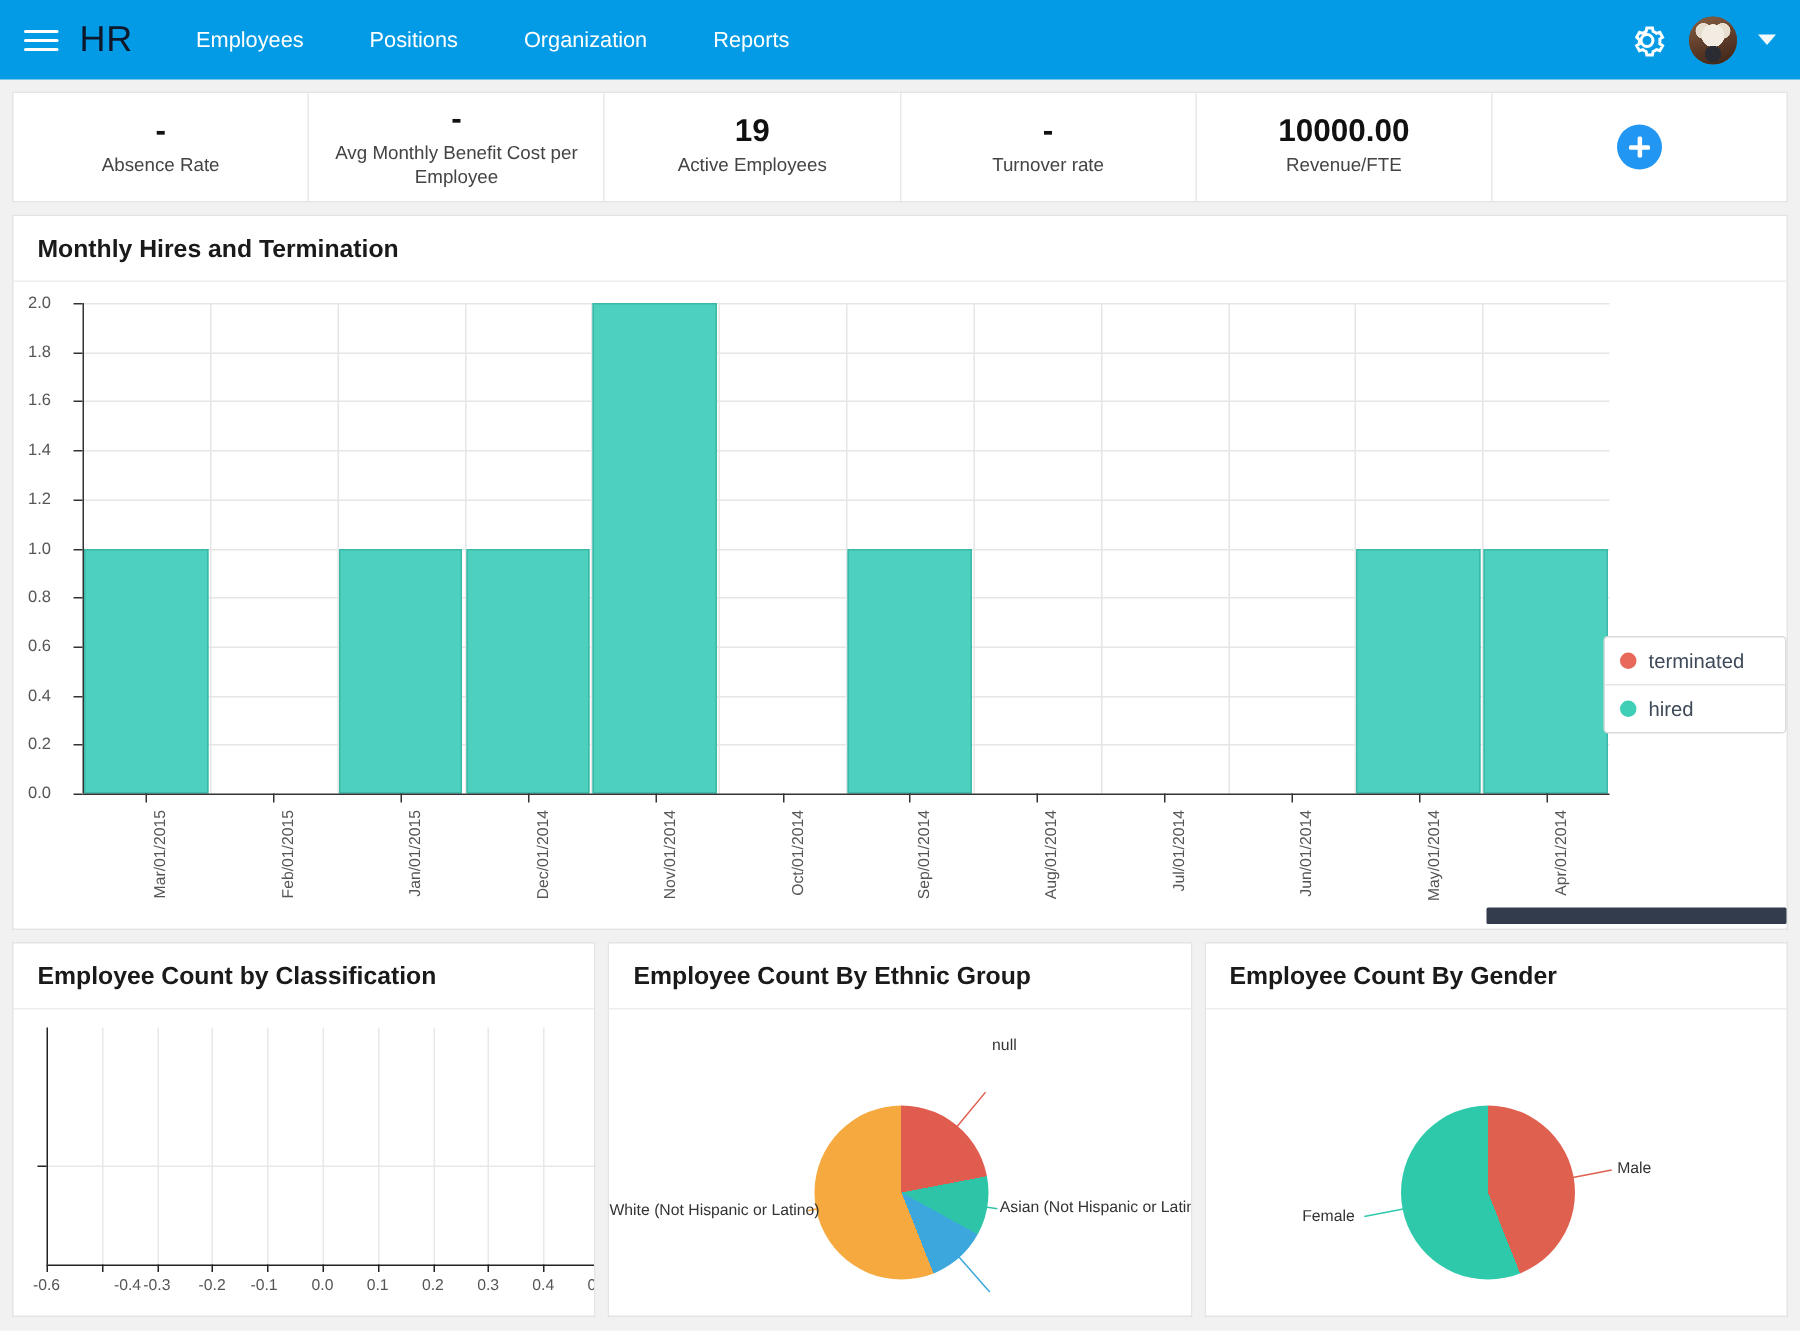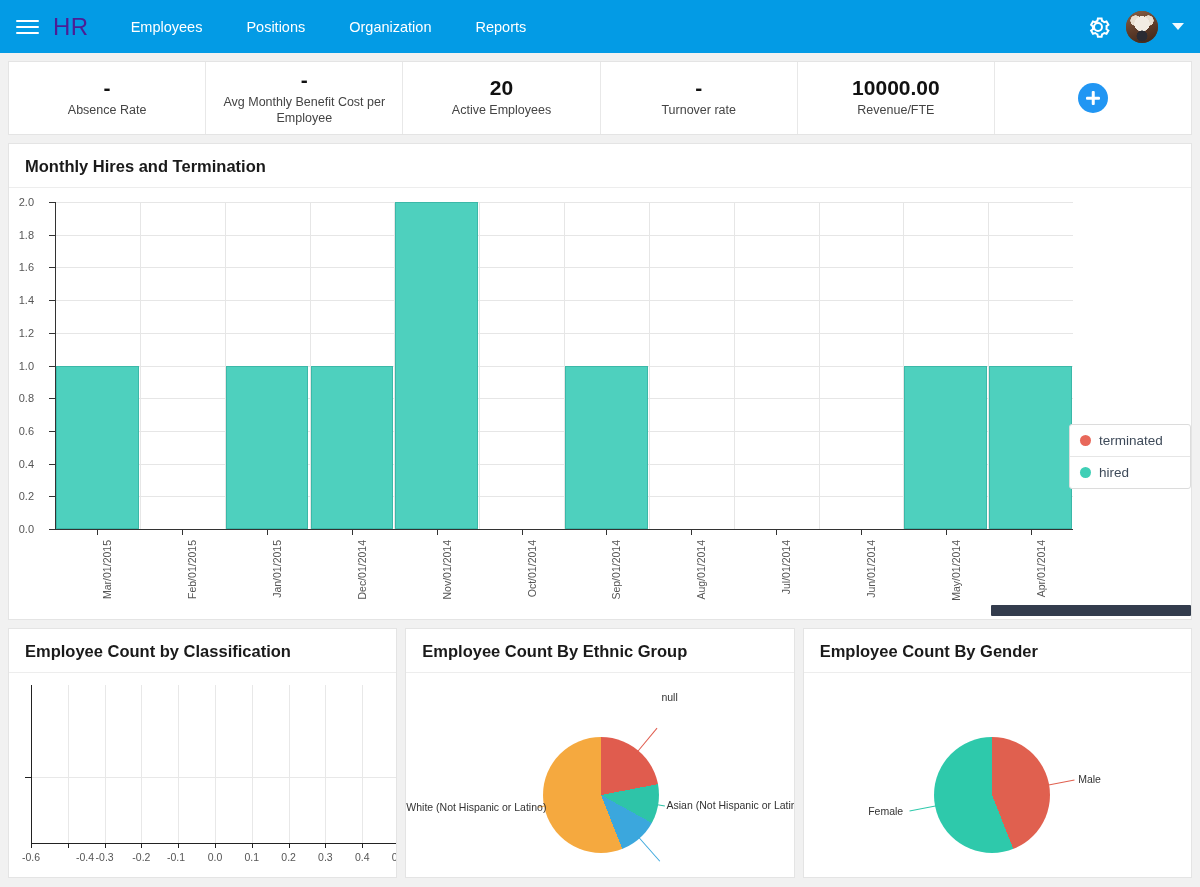--- a/index.html
+++ b/index.html
@@ -17,21 +17,21 @@
     background: #039be5;
     display: flex;
     align-items: stretch;
     position: relative;
   }
   .nav-brand {
     display: flex;
     align-items: center;
     gap: 14px;
     padding: 0 20px 0 16px;
-    color: #4c1d95;
+    color: #0f172a;
   }
   .hamburger { display: flex; flex-direction: column; gap: 4px; cursor: pointer; }
   .hamburger span { display: block; width: 23px; height: 2px; background: #fff; border-radius: 1px; }
   .brand-text { font-size: 24px; font-weight: 400; letter-spacing: .5px; }
   .nav-tabs { display: flex; align-items: stretch; }
   .nav-tab {
     display: flex; align-items: center;
     padding: 0 22px;
     color: #fff;
     font-size: 14.5px;
@@ -223,21 +223,21 @@
 <div class="kpi-card">
   <div class="kpi">
     <div class="kpi-value">-</div>
     <div class="kpi-label">Absence Rate</div>
   </div>
   <div class="kpi">
     <div class="kpi-value">-</div>
     <div class="kpi-label">Avg Monthly Benefit Cost per Employee</div>
   </div>
   <div class="kpi">
-    <div class="kpi-value">20</div>
+    <div class="kpi-value">19</div>
     <div class="kpi-label">Active Employees</div>
   </div>
   <div class="kpi">
     <div class="kpi-value">-</div>
     <div class="kpi-label">Turnover rate</div>
   </div>
   <div class="kpi">
     <div class="kpi-value">10000.00</div>
     <div class="kpi-label">Revenue/FTE</div>
   </div>

